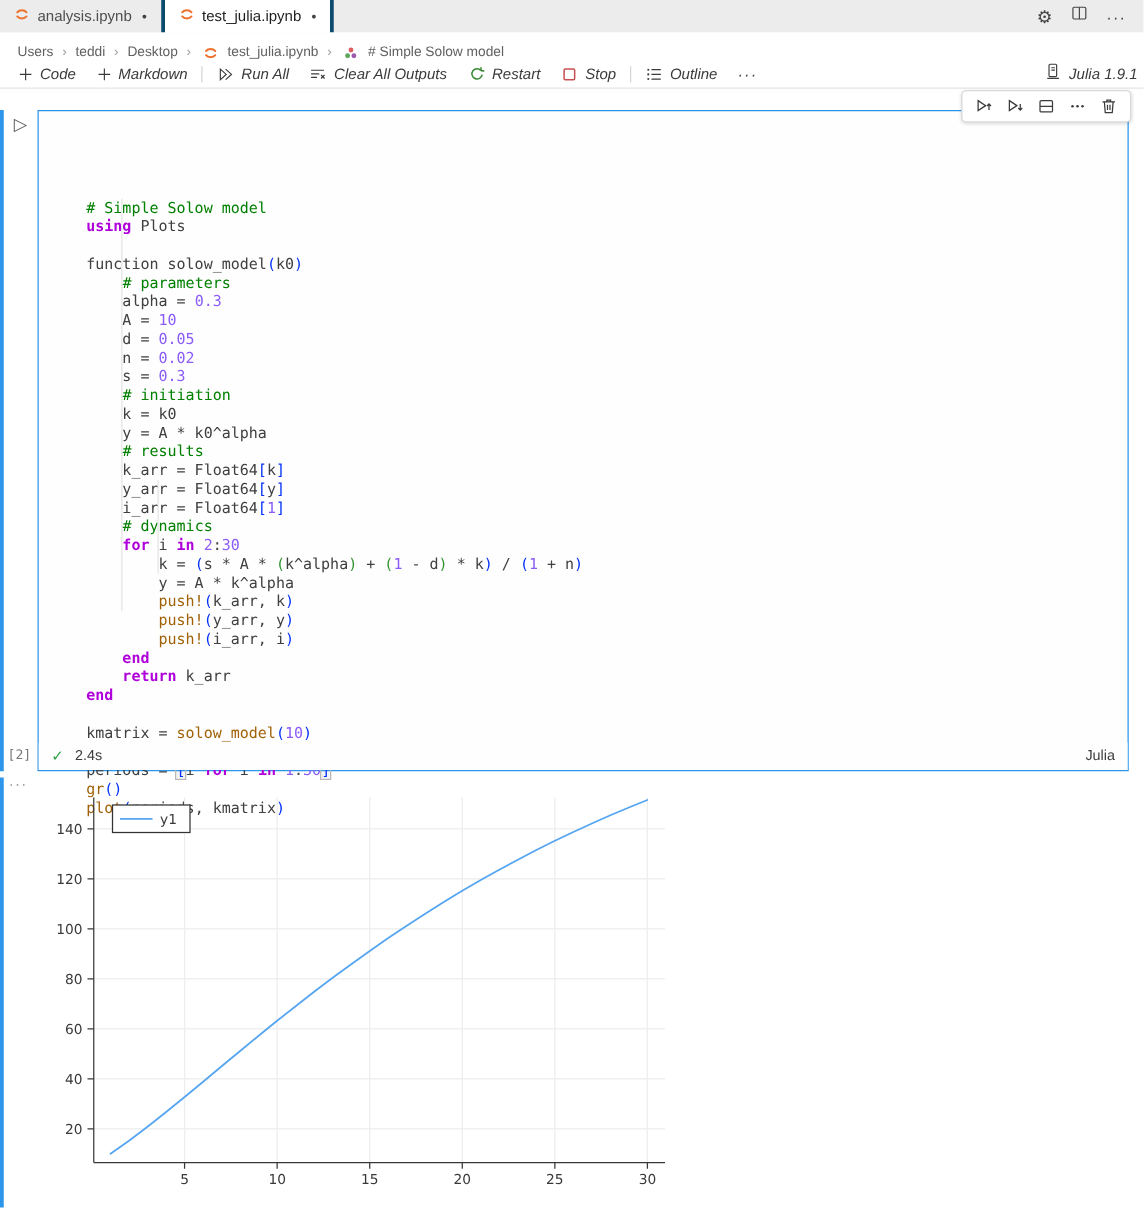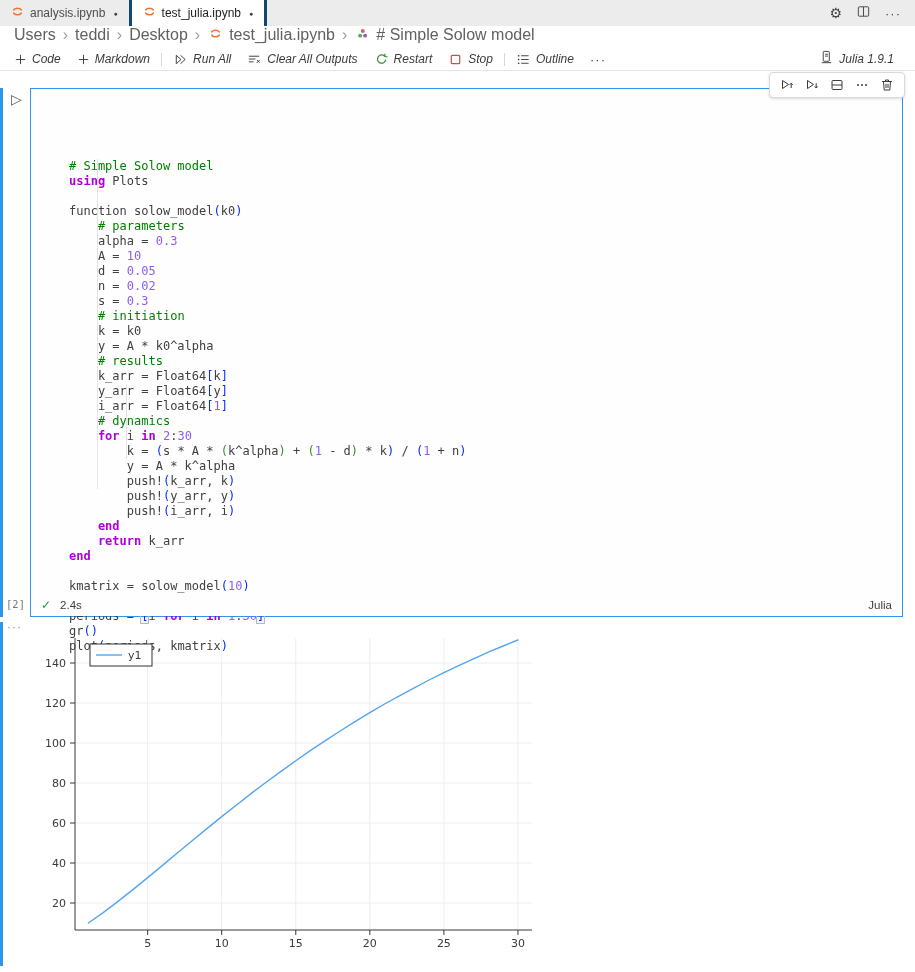--- a/index.html
+++ b/index.html
@@ -14,35 +14,35 @@
          color:#4e4e4e; background:#ececec; border-right:3px solid #0c4a6e; cursor:pointer; }
   .tab.active { background:#ffffff; color:#1f1f1f; }
   .tab .dot { font-size:7px; color:#424242; margin-left:2px; }
   .tabbar-actions { margin-left:auto; display:flex; align-items:center; gap:14px;
                     padding-right:14px; color:#424242; }
   .gear { font-size:14px; line-height:1; }
   .ellip { font-size:13px; letter-spacing:1px; color:#424242; }
 
   
   .breadcrumb { position:absolute; top:26px; left:0; right:0; height:22px; background:#fff;
-                display:flex; align-items:flex-start; padding-left:12px; font-size:16px;
+                display:flex; align-items:flex-end; padding-left:12px; font-size:11px;
                 color:#616161; gap:2px; }
   .crumb { padding:0 2px; cursor:pointer; }
   .crumb-sep { color:#9d9d9d; margin:0 3px; }
   .crumb-ic { display:inline-flex; margin:0 3px 0 4px; position:relative; top:1px; }
 
   
   .ntoolbar { position:absolute; top:48px; left:0; right:0; height:23px; background:#fff;
               border-bottom:1px solid #e5e5e5; display:flex; align-items:center;
               font-size:12px; color:#3b3b3b; padding-left:6px;font-style:italic; }
   .tbtn { display:flex; align-items:center; gap:5px; padding:0 8px; height:100%; cursor:pointer; }
   .tbtn svg { display:block; }
   .tdivider { width:1px; height:13px; background:#d6d6d6; margin:0 3px; }
   .kernel-picker { margin-left:auto; display:flex; align-items:center; gap:5px;
-                   padding-right:21px; cursor:pointer; }
+                   padding-right:5px; cursor:pointer; }
 
   
   .cell-focusbar { position:absolute; left:0; top:88px; width:3px; height:529px; background:#2e96ea; }
   .out-focusbar  { position:absolute; left:0; top:622px; width:3px; height:344px; background:#2e96ea; }
   .cell-runbtn { position:absolute; left:11px; top:91px; color:#616161; font-size:14px; cursor:pointer; }
   .exec-count { position:absolute; left:6px; top:598px; font-family:"DejaVu Sans Mono",monospace;
                 font-size:10.5px; color:#777; }
   .output-dots { position:absolute; left:7px; top:620px; color:#8f8f8f; font-size:12px;
                  letter-spacing:1px; cursor:pointer; }
 
@@ -50,21 +50,21 @@
           border:1px solid #2e96ea; background:#fefefe; }
   .code-area { position:relative; padding:10px 0 0 38px; white-space:pre;
                font-family:"DejaVu Sans Mono","Liberation Mono",monospace;
                font-size:12px; line-height:15px; color:#121212; cursor:text; }
   .code-line { height:15px; }
   .iguide { position:absolute; width:1px; background:#e3e3e3; }
   .tk-c  { color:#008000; }
   .tk-k  { color:#af00db;font-weight:bold; }
   .tk-kb { color:#404040; }
   .tk-n  { color:#8b5cf6; }
-  .tk-f  { color:#404040;margin-top:24px; }
+  .tk-f  { color:#a16207;margin-top:24px; }
   .tk-b1 { color:#0431fa; }
   .tk-b2 { color:#319331; }
   .tk-d  { color:#404040; }
   .tk-bm { color:#0431fa; outline:1px solid #b8b8b8; background:rgba(120,120,120,.08); }
 
   .cell-status { position:absolute; left:0; right:0; bottom:0; height:22px; display:flex;
                  align-items:center; padding:0 10px; font-size:11.5px; color:#3b3b3b;
                  background:#fefefe; }
   .check { color:#2da042; margin-right:9px; font-size:12px; }
   .status-right { margin-left:auto; color:#3b3b3b; }

